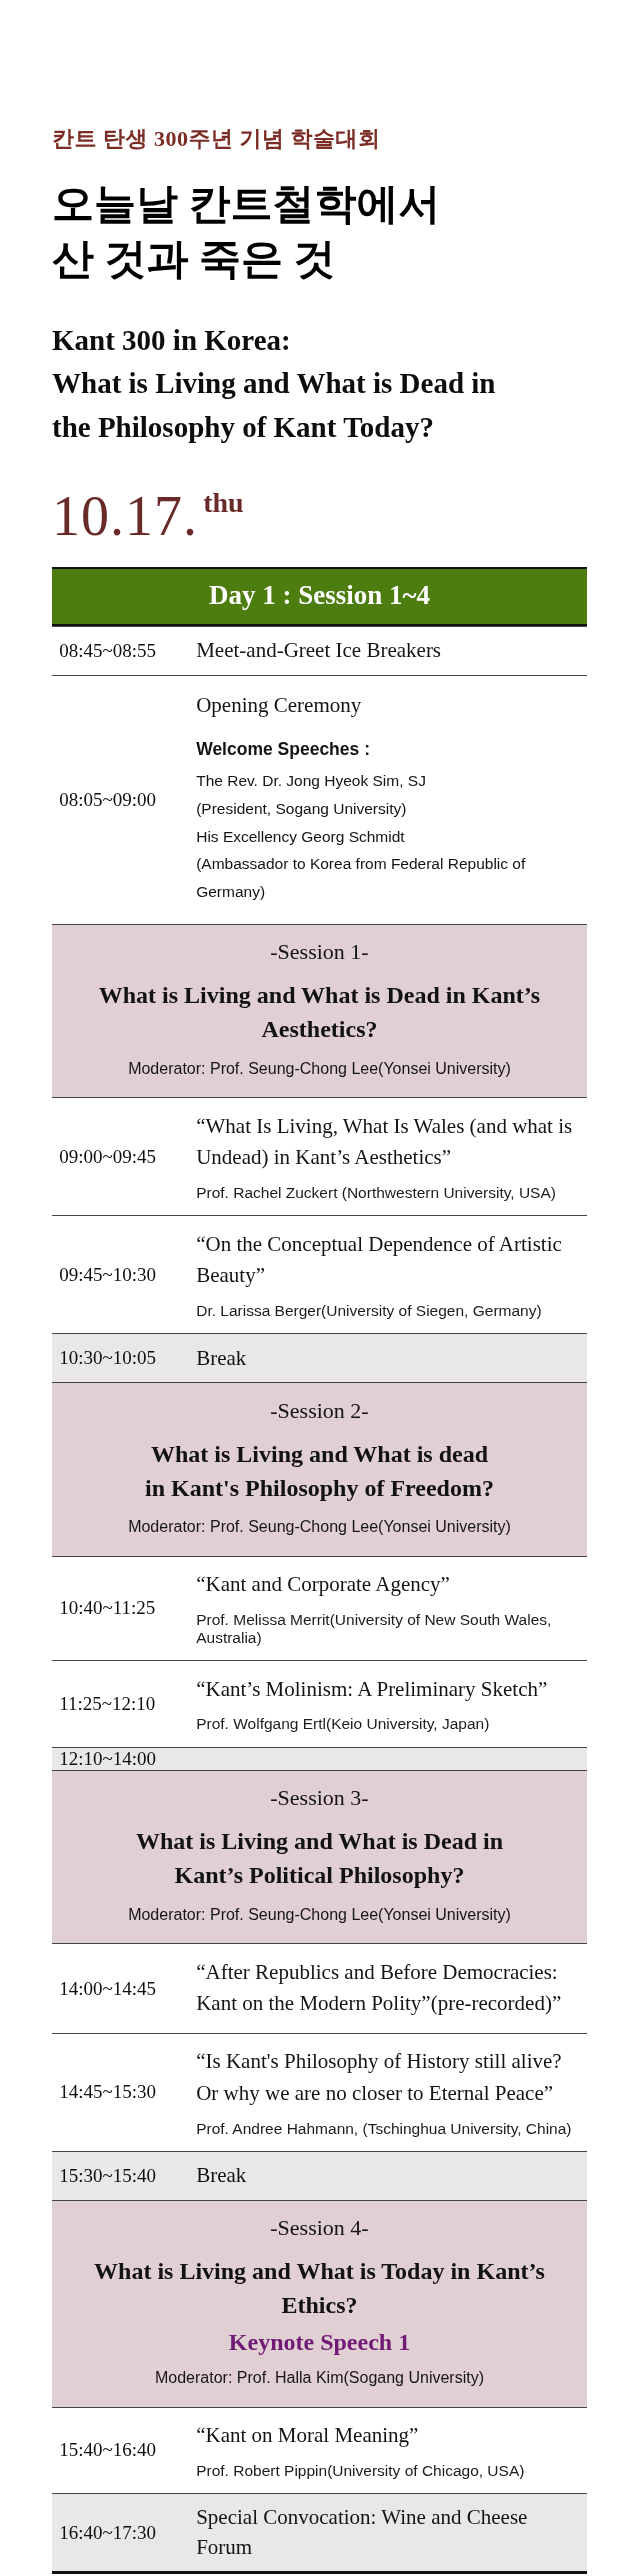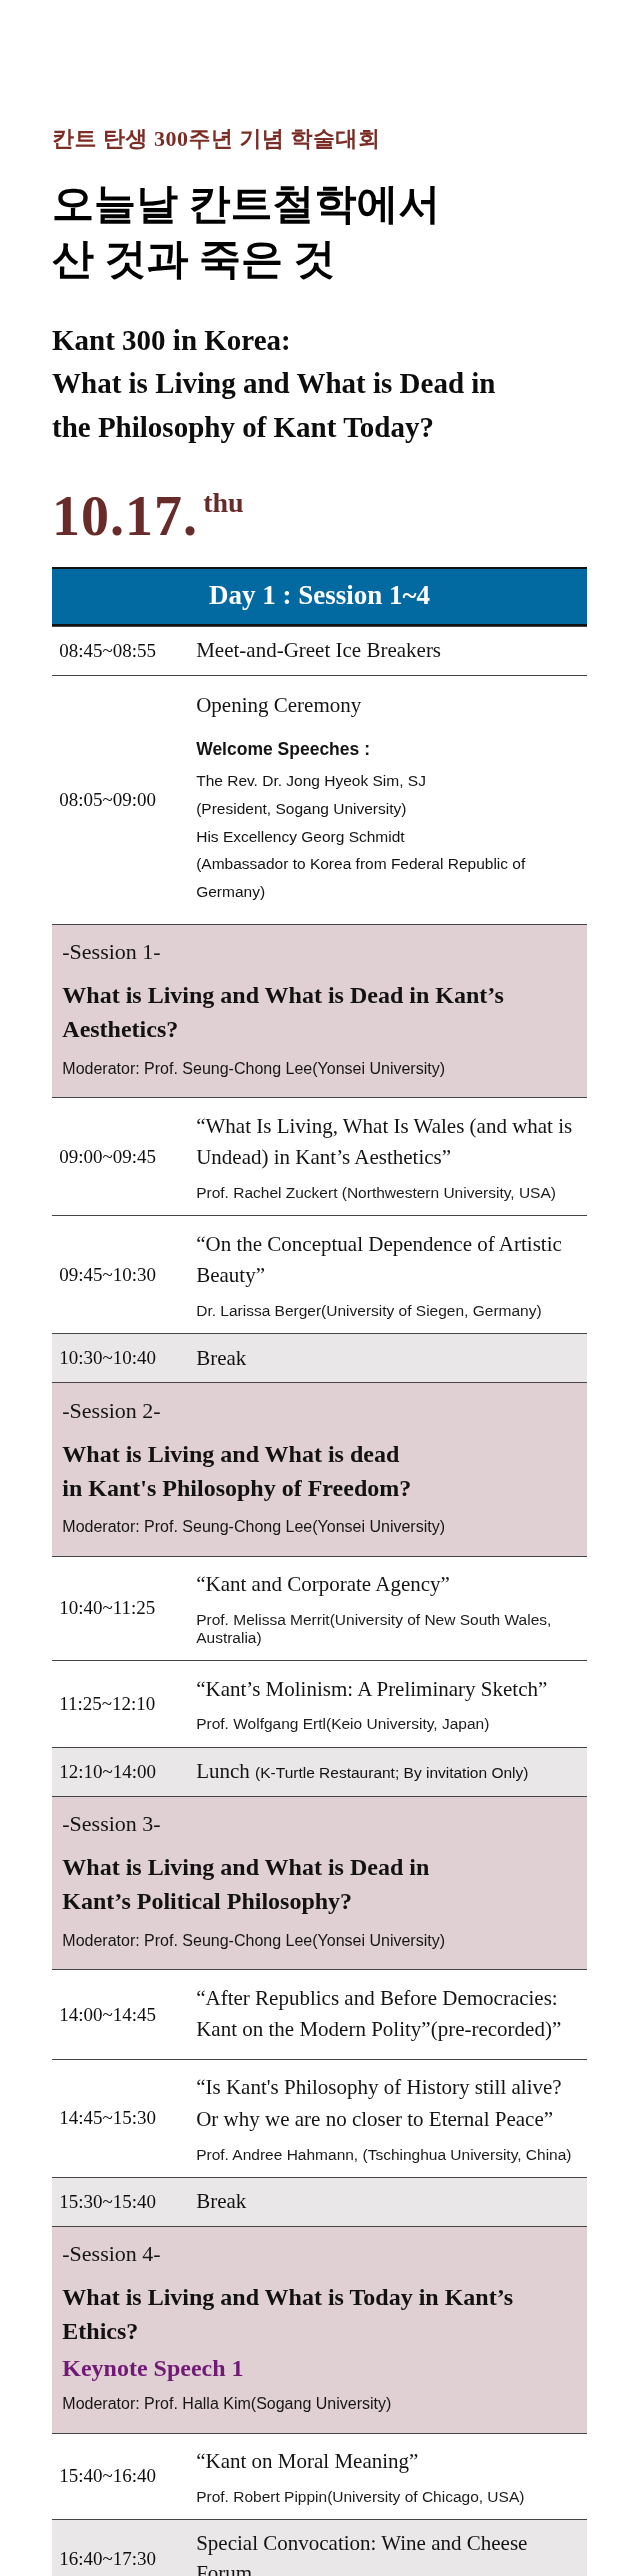--- a/index.html
+++ b/index.html
@@ -14,25 +14,25 @@
   .page { padding: 0 52px 155px; }
 
   
   .kicker { padding-top: 124px; font-size: 22px; font-weight: 700; color: #7b2c25; letter-spacing: 0.5px; }
   .title-ko { margin-top: 23px; font-size: 42px; line-height: 1.32; font-weight: 700; color: #000; white-space: pre-line; }
   .title-en { margin-top: 31px; font-size: 29px; line-height: 1.5; font-weight: 700; color: #0d0d0d; white-space: pre-line; }
 
   
   .day-date { margin-top: 63px; margin-bottom: 18.5px; color: #682b29; }
   .day-date.first { margin-top: 35px; }
-  .date-num { font-size: 56px; font-weight: 700; letter-spacing: 1px; }
+  .date-num { font-size: 56px; font-weight: 400; letter-spacing: 1px; }
   .date-wd { display: inline-block; font-size: 28px; font-weight: 700; vertical-align: top; margin: 3.1px 0 0 5.2px; }
 
   .day-banner {
-    background: #0369a1;
+    background: #4d7c0f;
     border-top: 2.6px solid #121212;
     border-bottom: 2.6px solid #121212;
     color: #ffffff;
     text-align: center;
     font-size: 27px;
     font-weight: 700;
     padding: 7.7px 0 9.8px;
     line-height: 1.4;
     white-space: pre-line;
   }
@@ -49,21 +49,21 @@
 
   .cell.talk { padding: 12.4px 4.1px 13.4px 8.2px; }
   .talk-title { font-size: 21px; line-height: 1.5; white-space: pre-line; }
   .talk-speaker { margin-top: 10.3px; font-family: "Liberation Sans", sans-serif; font-size: 15.5px; color: #1c1c1c; }
 
   .cell.ceremony { padding: 16.5px 4.1px 18.5px 8.2px; }
   .ceremony-heading { font-size: 21px; }
   .welcome-label { margin-top: 21.6px; font-family: "Liberation Sans", sans-serif; font-weight: 700; font-size: 17.5px; }
   .welcome-lines { margin-top: 7.2px; font-family: "Liberation Sans", sans-serif; font-size: 15.5px; line-height: 1.78; white-space: pre-line; }
 
-  .srow.session { background: #e0d0d4; display: block; padding: 14.4px 10.3px 16.5px; }
+  .srow.session { background: #e0d0d4; display: block; text-align: center; padding: 14.4px 10.3px 16.5px; }
   .session-label { font-size: 22px; }
   .session-title { margin-top: 13px; font-size: 24px; font-weight: 700; line-height: 1.42; white-space: pre-line; color: #121212; }
   .session-keynote { margin-top: 6.2px; font-size: 24px; font-weight: 700; color: #701a75; }
   .session-keynote:empty { display: none; }
   .session-moderator { margin-top: 10.3px; font-family: "Liberation Sans", sans-serif; font-size: 16px; line-height: 1.5; white-space: pre-line; color: #161616; }
 
   .srow.gray { background: #e9e7e8; }
 </style>
 </head>
 <body>
@@ -122,21 +122,21 @@
     <div class="srow">
       <div class="time">09:45~10:30</div>
       <div class="cell talk">
         <div class="talk-title">“On the Conceptual Dependence of Artistic
 Beauty”</div>
         <div class="talk-speaker">Dr. Larissa Berger(University of Siegen, Germany)</div>
       </div>
     </div>
 
     <div class="srow gray">
-      <div class="time">10:30~10:40</div>
+      <div class="time">10:30~10:05</div>
       <div class="cell">
           <div class="event-text">Break</div>
         </div>
     </div>
 
     <div class="srow session">
       <div class="session-label">-Session 2-</div>
       <div class="session-title">What is Living and What is dead
 in Kant's Philosophy of Freedom?</div>
 
@@ -154,23 +154,20 @@
     <div class="srow">
       <div class="time">11:25~12:10</div>
       <div class="cell talk">
         <div class="talk-title">“Kant’s Molinism: A Preliminary Sketch”</div>
         <div class="talk-speaker">Prof. Wolfgang Ertl(Keio University, Japan)</div>
       </div>
     </div>
 
     <div class="srow gray">
       <div class="time">12:10~14:00</div>
-      <div class="cell">
-          <div class="event-text"><span>Lunch</span> <span class="note">(K-Turtle Restaurant; By invitation Only)</span></div>
-        </div>
     </div>
 
     <div class="srow session">
       <div class="session-label">-Session 3-</div>
       <div class="session-title">What is Living and What is Dead in
 Kant’s Political Philosophy?</div>
 
       <div class="session-moderator">Moderator: Prof. Seung-Chong Lee(Yonsei University)</div>
     </div>
 

